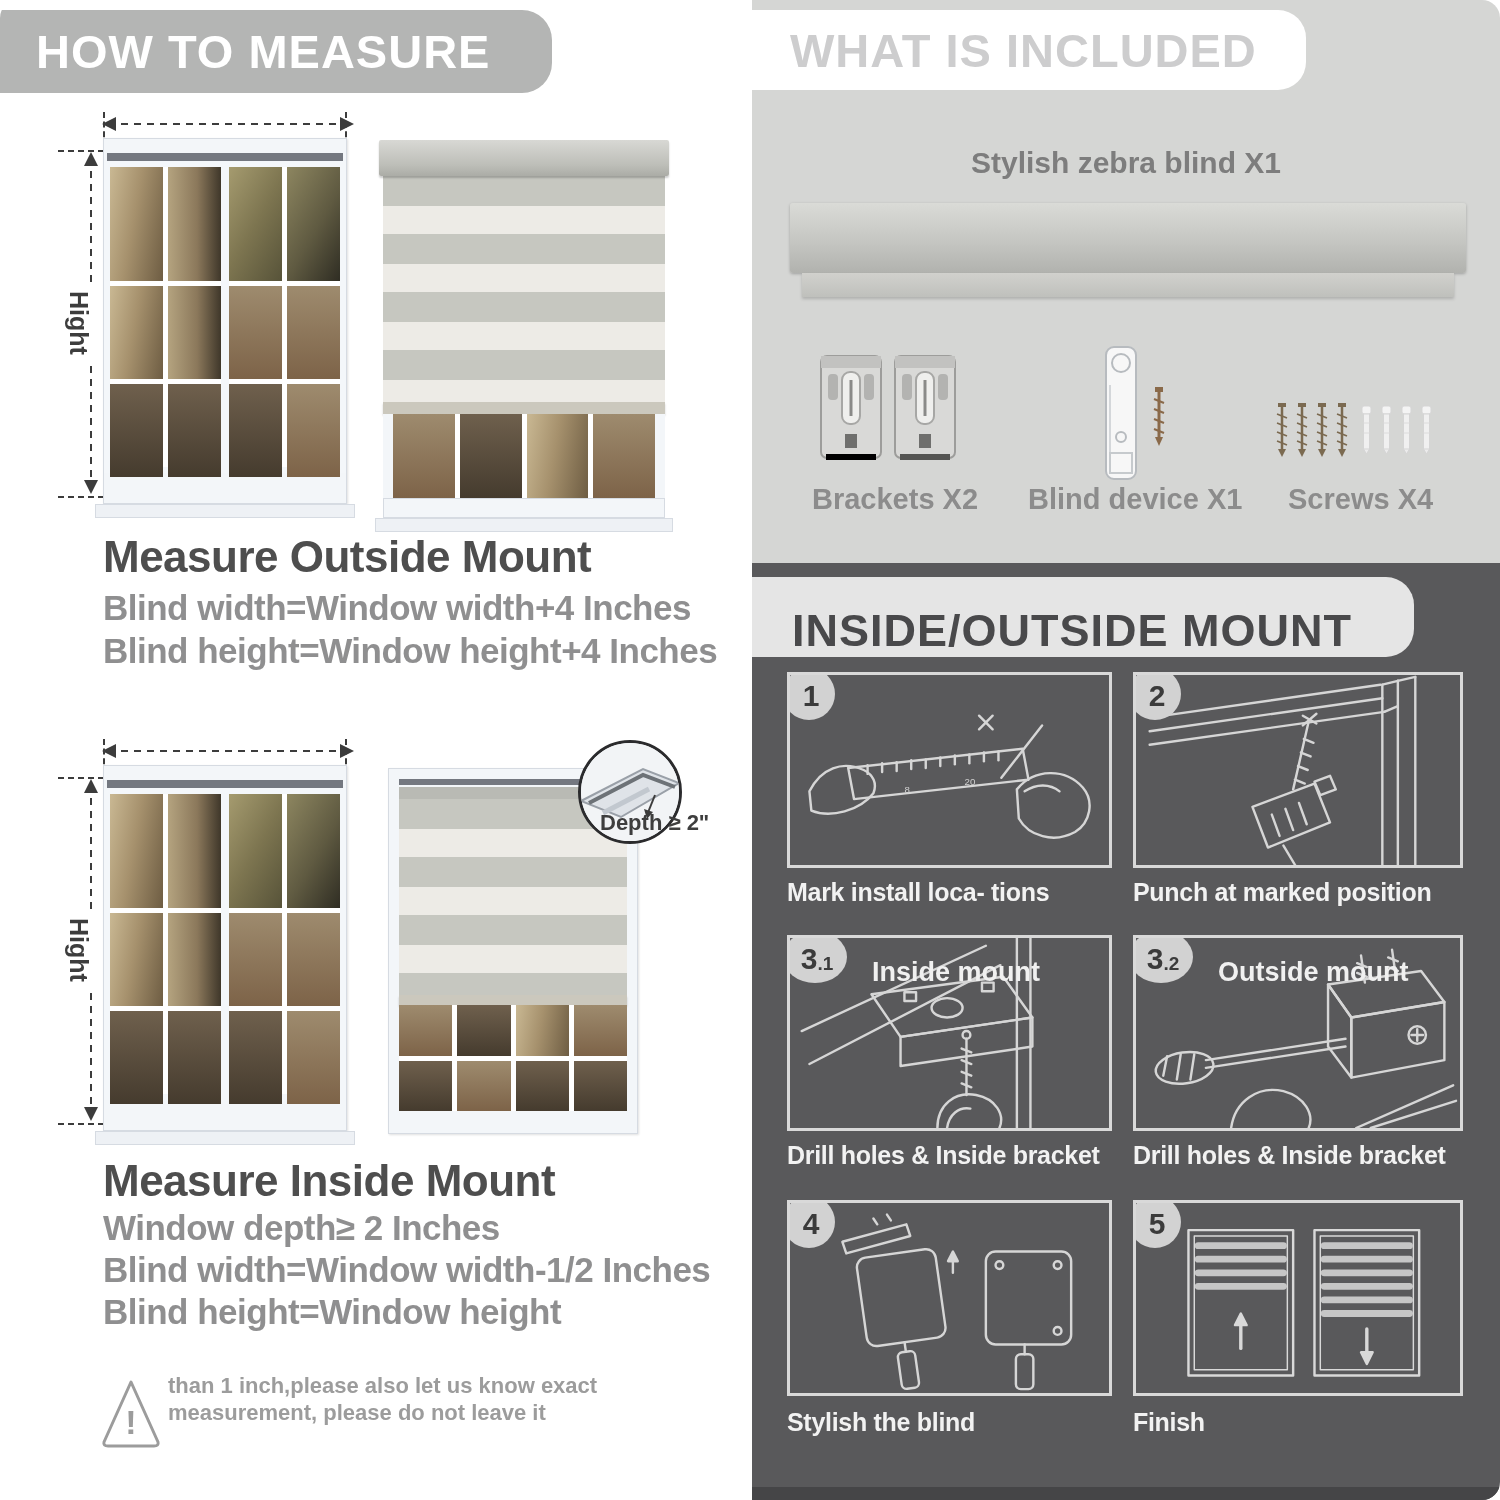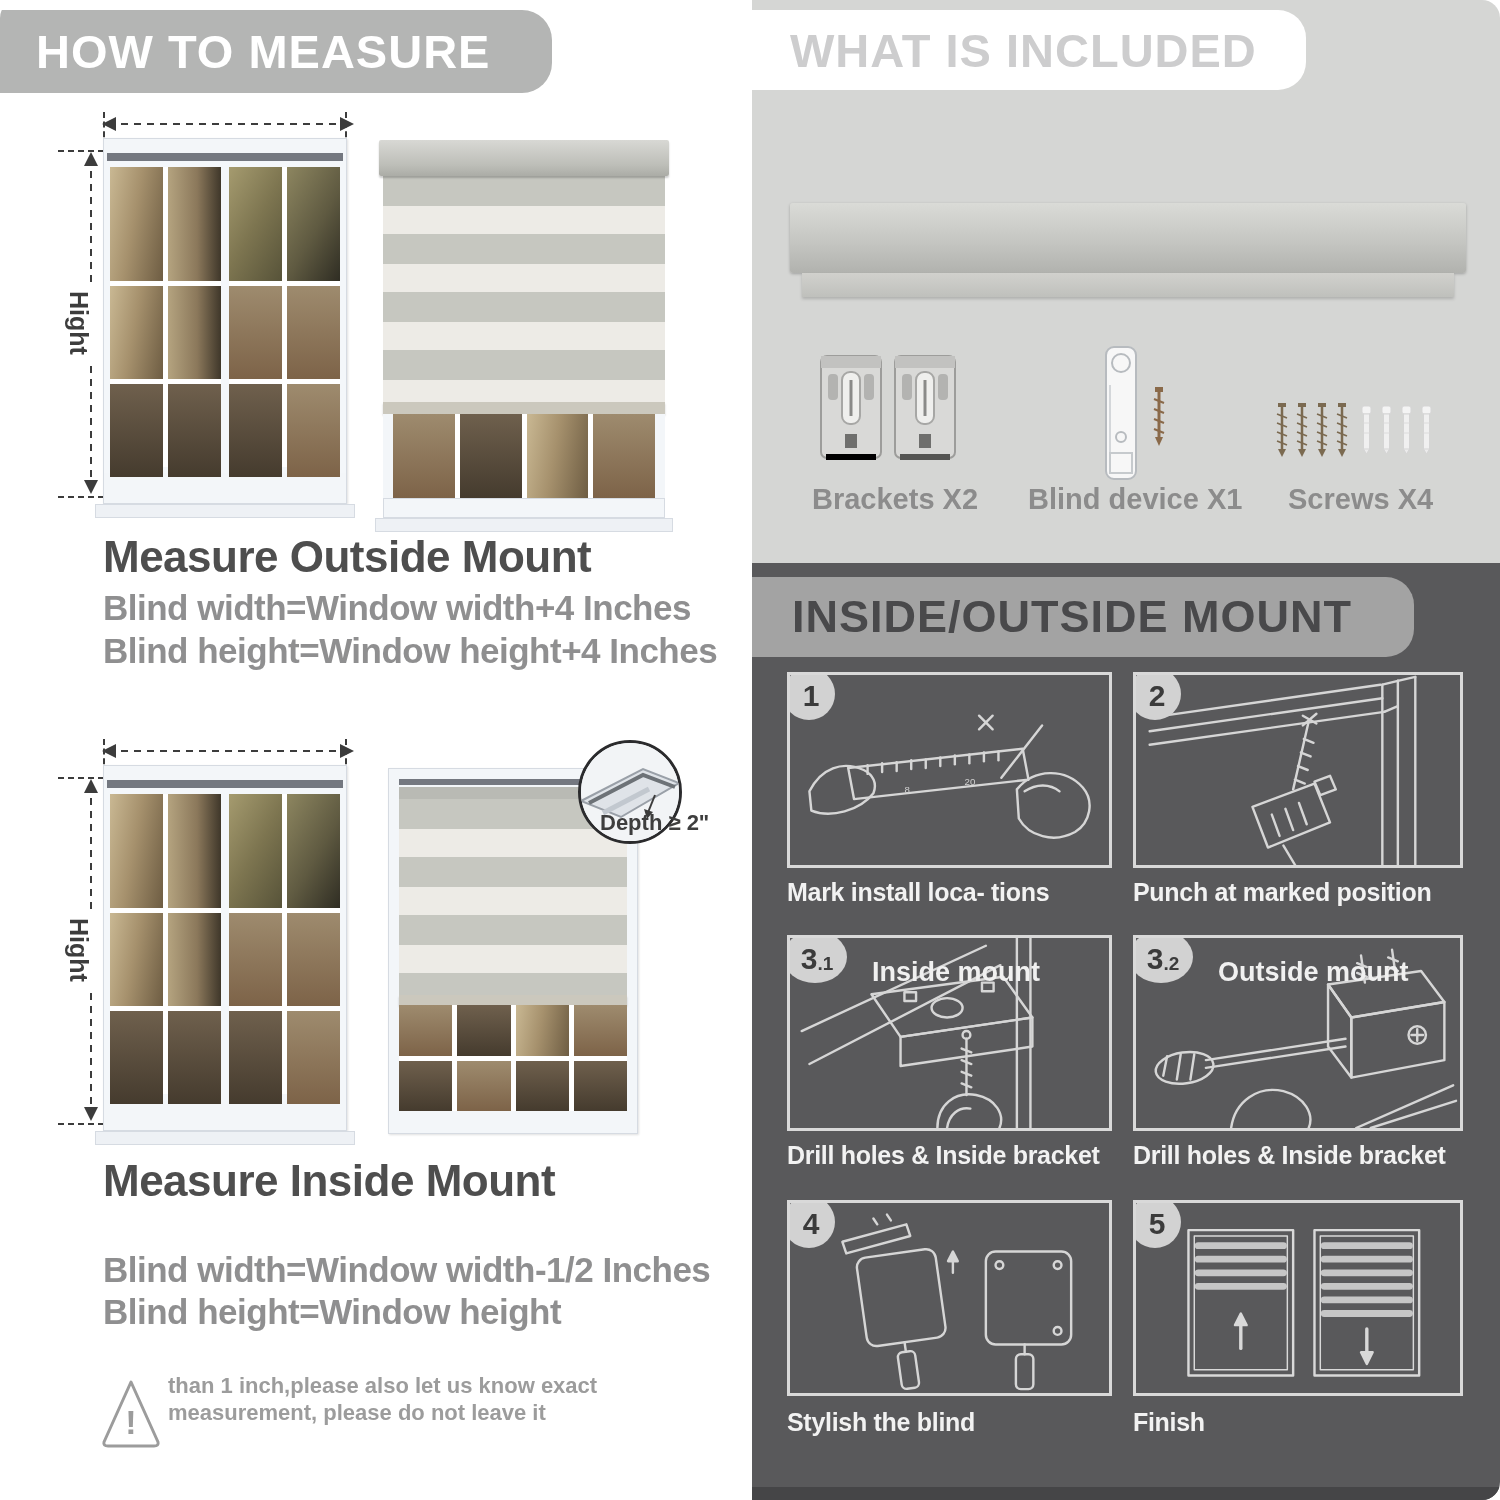--- a/index.html
+++ b/index.html
@@ -6,22 +6,22 @@
   #stage{position:relative;width:1500px;height:1500px;background:#ffffff;overflow:hidden;
          font-family:"Liberation Sans",sans-serif;border-radius:18px;}
   .abs{position:absolute;}
 
   
   .banner{position:absolute;display:flex;align-items:center;font-weight:bold;letter-spacing:1px;}
   .banner-left{left:0;top:10px;width:516px;height:83px;background:#b4b5b4;border-radius:0 30px 30px 0;
                color:#ffffff;font-size:47px;padding-left:36px;}
   .banner-included{left:752px;top:10px;width:516px;height:80px;background:#ffffff;border-radius:0 28px 28px 0;
                color:#cdcdce;font-size:47px;padding-left:38px;}
-  .banner-mount{left:752px;top:577px;width:622px;height:80px;background:#a3a3a3;border-radius:0 28px 28px 0;
-               color:#49494b;font-size:45px;padding-left:40px;}
+  .banner-mount{left:752px;top:577px;width:622px;height:80px;background:#e5e5e5;border-radius:0 28px 28px 0;
+               color:#49494b;font-size:45px;padding-left:40px;align-items:flex-end;}
 
   
   .panel-included{left:752px;top:0;width:748px;height:563px;background:#d5d6d4;}
   .panel-mount{left:752px;top:563px;width:748px;height:937px;background:#59595b;}
   .panel-mount-footer{left:752px;top:1487px;width:748px;height:13px;background:#454547;}
 
   
   .dashv{position:absolute;border-left:2px dashed #3c3c3c;}
   .dashh{position:absolute;border-top:2px dashed #3c3c3c;}
   .mlabel{font-weight:bold;color:#3d3d3d;font-size:25px;}
@@ -255,36 +255,38 @@
       <polygon points="0,58 62,26 98,40 40,74" fill="#dfe3e8" stroke="#9aa0a8" stroke-width="2"></polygon>
       <polyline points="8,60 62,32 94,44" fill="none" stroke="#6d7277" stroke-width="4"></polyline>
       <polyline points="22,70 68,46" fill="none" stroke="#c2c8cf" stroke-width="5"></polyline>
       <line x1="74" y1="52" x2="66" y2="72" stroke="#3c3c3c" stroke-width="2"></line>
       <polygon points="66,76 63,66 72,69" fill="#3c3c3c"></polygon>
     </svg>
   </div>
   <div class="depth-label">Depth ≥ 2"</div>
 
   <div class="m-title" style="top:1156px;">Measure Inside Mount</div>
+  <div class="m-line" style="top:1208px;">Window depth≥ 2 Inches</div>
   <div class="m-line" style="top:1250px;">Blind width=Window width-1/2 Inches</div>
   <div class="m-line" style="top:1292px;">Blind height=Window height</div>
 
   <svg class="abs" style="left:100px;top:1376px;" width="62" height="74" viewBox="0 0 62 74">
     <path d="M31,6 L58,66 Q59,70 54,70 L8,70 Q3,70 4,66 Z" fill="none" stroke="#9c9c9c" stroke-width="3" stroke-linejoin="round"></path>
     <text x="31" y="58" text-anchor="middle" font-size="34" font-weight="bold" fill="#9c9c9c" font-family="Liberation Sans, sans-serif">!</text>
   </svg>
   <div class="note-text">
     <div>than 1 inch,please also let us know exact</div>
     <div>measurement, please do not leave it</div>
   </div>
 
   <div class="abs panel-included"></div>
   <div class="banner banner-included">
     <span>WHAT IS INCLUDED</span>
   </div>
+  <div class="product-title">Stylish zebra blind X1</div>
   <div class="headrail-img"></div>
   <div class="headrail-lip"></div>
 
   <svg class="parts-icons" style="left:818px;top:350px;" width="66" height="114" viewBox="0 0 66 114">
     <rect x="3" y="6" width="60" height="102" rx="6" fill="#d9d9d7" stroke="#9d9d9b" stroke-width="2"></rect>
     <rect x="3" y="6" width="60" height="12" fill="#c2c2c0"></rect>
     <rect x="10" y="24" width="10" height="26" rx="4" fill="#b3b3b1"></rect>
     <rect x="46" y="24" width="10" height="26" rx="4" fill="#b3b3b1"></rect>
     <rect x="24" y="22" width="18" height="52" rx="8" fill="#efefed" stroke="#a7a7a5" stroke-width="2"></rect>
     <line x1="33" y1="30" x2="33" y2="66" stroke="#8a8a88" stroke-width="3"></line>

